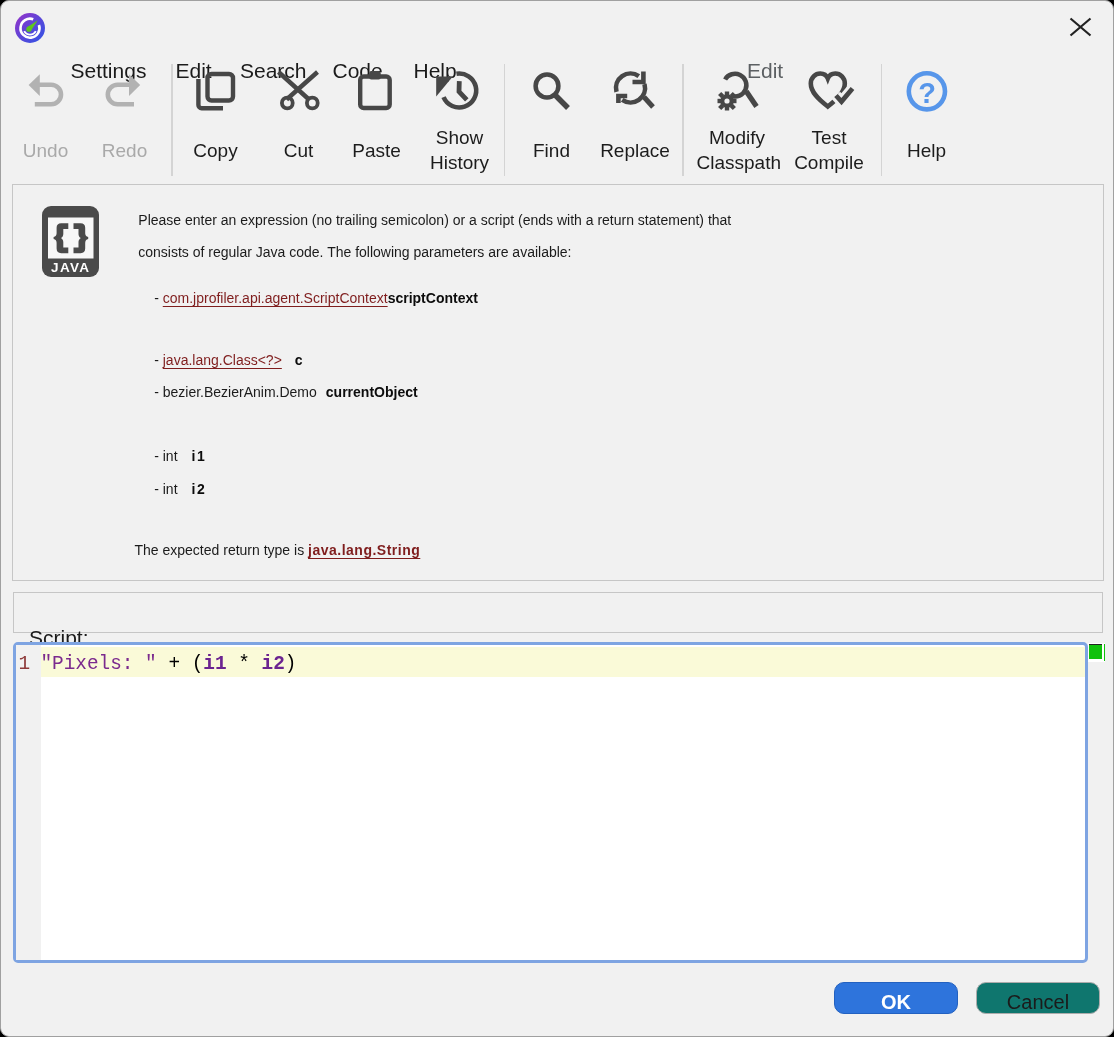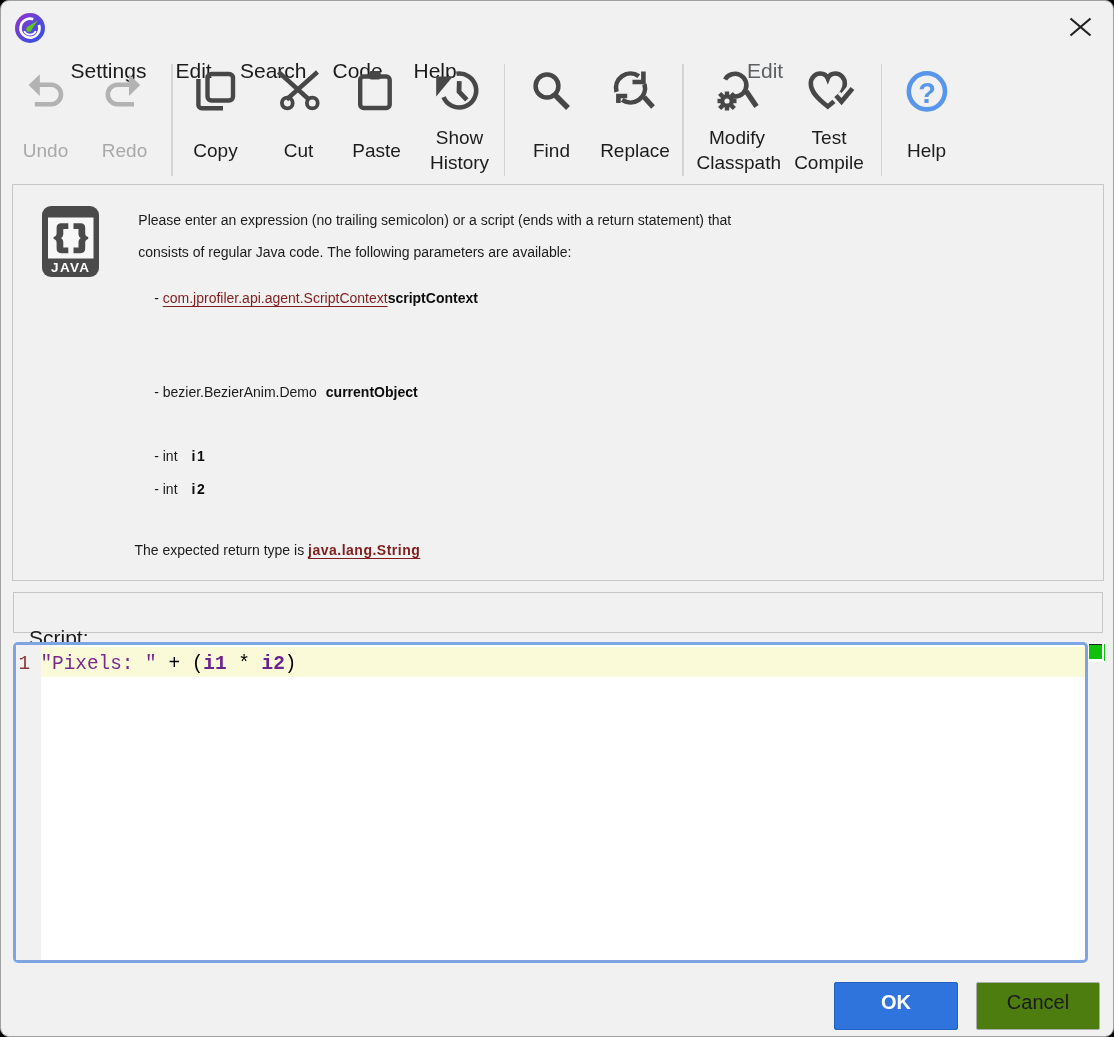--- a/index.html
+++ b/index.html
@@ -10,21 +10,21 @@
 .sep{position:absolute;top:63px;width:1.4px;height:112px;background:#d4d4d4;}
 .panel{position:absolute;left:11px;top:183px;width:1092px;height:397px;border:1.5px solid #c6c6c6;box-sizing:border-box;}
 .ptx{position:absolute;font-size:14px;line-height:24px;color:#1b1b1b;white-space:pre;}
 .ptx a{color:#7f1d1d;text-decoration:underline;text-underline-offset:3px;}
 .ptx b{font-weight:bold;color:#0c0c0c;}
 .scriptbar{position:absolute;left:12px;top:591px;width:1090px;height:41px;border:1.4px solid #c6c6c6;box-sizing:border-box;}
 .editor{position:absolute;left:12px;top:641px;width:1075px;height:321px;border:3px solid #7ea4e2;border-radius:5px;background:#fff;box-sizing:border-box;}
 .gutter{position:absolute;left:0;top:0;width:25px;height:315px;background:#f1f1f1;}
 .yline{position:absolute;left:25px;top:2px;right:0;height:30px;background:#fafad8;}
 .code{position:absolute;top:4px;font-family:"Liberation Mono",monospace;font-size:19.4px;line-height:30px;white-space:pre;}
-.btn{position:absolute;top:981px;height:48px;width:124px;border-radius:2px;font-size:20px;line-height:38px;text-align:center;box-sizing:border-box;}
+.btn{position:absolute;top:981px;height:32px;width:124px;border-radius:10px;font-size:20px;line-height:38px;text-align:center;box-sizing:border-box;}
 svg{position:absolute;overflow:visible;}
 </style></head><body>
 <div class="win">
 
 <svg width="30" height="30" style="left:13.5px;top:12px" viewBox="0 0 30 30">
  <defs>
         <linearGradient id="lg" x1="0" y1="0" x2="1" y2="1">
   <stop offset="0" stop-color="#9a31c8"></stop>
           <stop offset="0.5" stop-color="#5b46d8"></stop>
           <stop offset="1" stop-color="#2f55e6"></stop>
@@ -140,34 +140,35 @@
 <svg width="57" height="71" style="left:41px;top:205px" viewBox="0 0 57 71">
  <rect x="0" y="0" width="57" height="71" rx="9" fill="#4a4a4a"></rect>
  <rect x="6" y="11.5" width="45.5" height="41" fill="#f7f7f7"></rect>
  <path d="M 26.3 17.2 H 19.2 C 16.2 17.2 14.6 18.8 14.6 21.8 V 27.3 C 14.6 29.3 13.6 30.6 11.6 31.1 V 33.1 C 13.6 33.6 14.6 34.9 14.6 36.9 V 42.6 C 14.6 45.6 16.2 47.2 19.2 47.2 H 26.3 V 41.4 H 21.3 V 36.2 C 21.3 34.3 20.4 32.9 18.9 32.1 C 20.4 31.3 21.3 29.9 21.3 28 V 23 H 26.3 Z" fill="#4a4a4a"></path>
  <path d="M 31.5 17.2 H 38.6 C 41.6 17.2 43.2 18.8 43.2 21.8 V 27.3 C 43.2 29.3 44.2 30.6 46.2 31.1 V 33.1 C 44.2 33.6 43.2 34.9 43.2 36.9 V 42.6 C 43.2 45.6 41.6 47.2 38.6 47.2 H 31.5 V 41.4 H 36.5 V 36.2 C 36.5 34.3 37.4 32.9 38.9 32.1 C 37.4 31.3 36.5 29.9 36.5 28 V 23 H 31.5 Z" fill="#4a4a4a"></path>
  <text x="28.7" y="65.8" font-size="13.5px" font-weight="bold" fill="#fff" text-anchor="middle" font-family="Liberation Sans" letter-spacing="1.3">JAVA</text>
 </svg>
 <div class="ptx" style="left:137.3px;top:207px">Please enter an expression (no trailing semicolon) or a script (ends with a return statement) that</div>
 <div class="ptx" style="left:137.3px;top:239px">consists of regular Java code. The following parameters are available:</div>
 <div class="ptx" style="left:153.2px;top:284.6px">- <a>com.jprofiler.api.agent.ScriptContext</a><b style="">scriptContext</b></div>
+<div class="ptx" style="left:153.2px;top:347.1px">- <a>java.lang.Class&lt;?&gt;</a><b style="margin-left:13px">c</b></div>
 <div class="ptx" style="left:153.2px;top:379.1px">- bezier.BezierAnim.Demo<b style="margin-left:9px">currentObject</b></div>
 <div class="ptx" style="left:153.2px;top:443.1px">- int<b style="margin-left:14px;letter-spacing:1.5px">i1</b></div>
 <div class="ptx" style="left:153.2px;top:475.6px">- int<b style="margin-left:14px;letter-spacing:1.5px">i2</b></div>
 <div class="ptx" style="left:133.5px;top:536.6px">The expected return type is <a style="font-weight:bold;letter-spacing:0.5px">java.lang.String</a></div>
 
 <div class="scriptbar"></div>
 <div class="ptx" style="left:28px;top:625px;font-size:21px">Script:</div>
 
 <div class="editor">
  <div class="yline"></div>
  <div class="gutter"></div>
  <div class="code" style="left:2.6px;color:#8e3a3a">1</div>
  <div class="code" style="left:24.4px"><span style="color:#7b2a8e">"Pixels: "</span> + (<b style="color:#6b2390">i1</b> * <b style="color:#6b2390">i2</b>)</div>
 </div>
 
 <div class="abs" style="left:1087px;top:641.5px;width:17px;height:19.5px;background:#fff"></div>
 <div class="abs" style="left:1087.5px;top:643.2px;width:13.4px;height:15px;background:#10c10c;border-top:1.2px solid #222;box-sizing:border-box"></div>
 <div class="abs" style="left:1102.6px;top:643.2px;width:1.5px;height:16.8px;background:#10c10c"></div>
 
 <div class="btn" style="left:833px;background:#2e74dc;border:1px solid #2361c0;color:#fff;font-weight:bold">OK</div>
-<div class="btn" style="left:975px;background:#4d7c0f;border:1px solid #acacac;color:#1b1b1b">Cancel</div>
+<div class="btn" style="left:975px;background:#0f766e;border:1px solid #acacac;color:#1b1b1b">Cancel</div>
 </div>
 
 </body></html>

